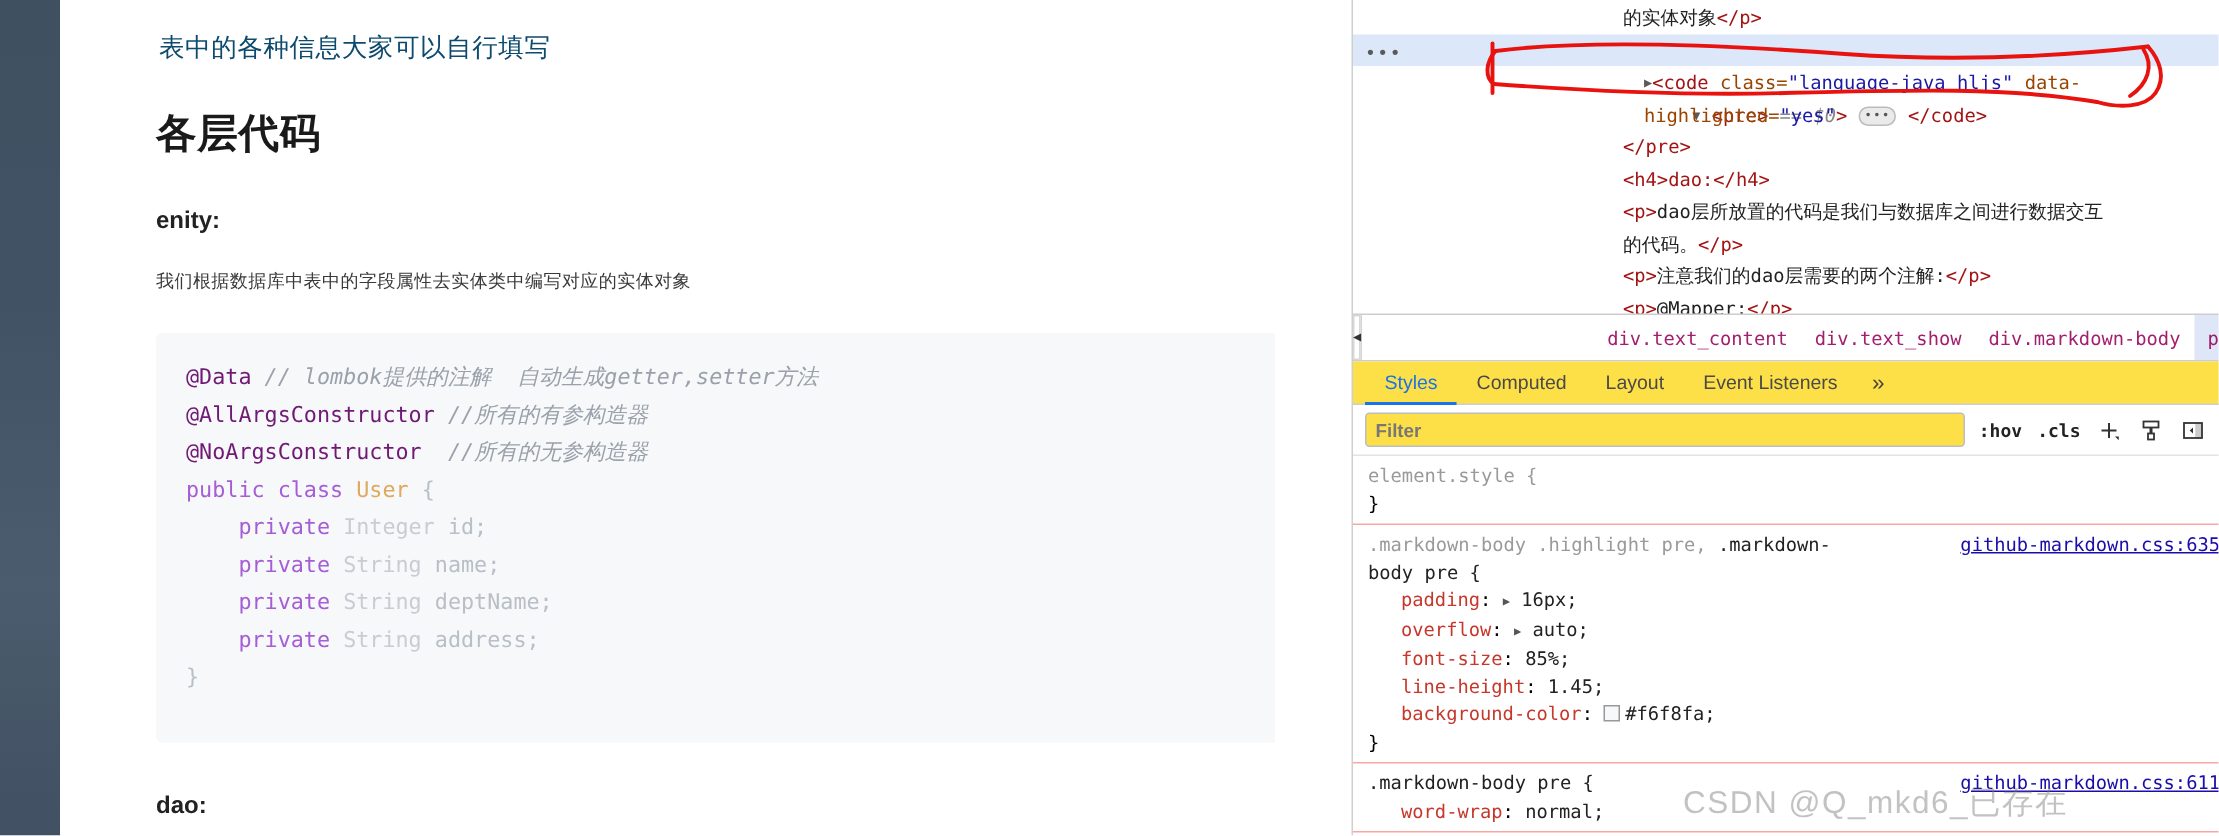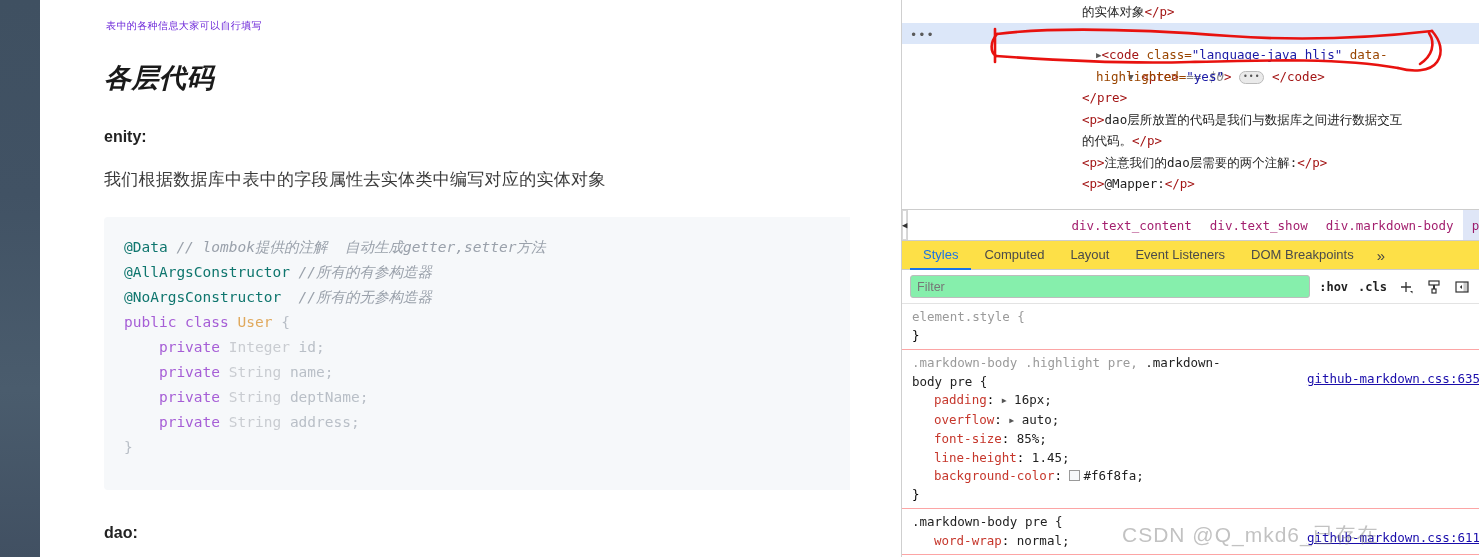--- a/index.html
+++ b/index.html
@@ -14,45 +14,45 @@
   
   .left-rail{
     width:40px;height:557px;flex:0 0 40px;
     background:linear-gradient(180deg,#3f5061 0%,#415264 35%,#4a5c6d 70%,#415062 100%);
   }
 
   
   .page-wrap{flex:0 0 810px;width:810px;height:557px;background:#ffffff;position:relative;overflow:hidden;}
   .page{padding:0 0 0 26px;}
   .para-top{
-    font-size:10px;color:#6d28d9;letter-spacing:.4px;
+    font-size:17px;color:#0c4a6e;letter-spacing:.4px;
     padding:18px 0 0 40px;line-height:1.6;
   }
   .h2{
     font-size:27px;font-weight:bold;color:#1a1a1a;
-    padding:26px 0 0 38px;letter-spacing:.5px;font-style:italic;
+    padding:26px 0 0 38px;letter-spacing:.5px;
   }
   .h4{
     font-size:16px;font-weight:bold;color:#222;
     padding:32px 0 0 38px;
   }
   .para{
-    font-size:17px;color:#3a3a3a;padding:22px 0 0 38px;letter-spacing:.3px;
+    font-size:12px;color:#3a3a3a;padding:22px 0 0 38px;letter-spacing:.3px;
   }
   .codeblock{
     margin:26px 0 0 38px;width:760px;box-sizing:border-box;
     background:#f6f8fa;border-radius:4px;
     padding:18px 0 30px 0;
   }
   .codeline{
     font-family:"DejaVu Sans Mono","Liberation Mono",monospace;
     font-size:14.5px;line-height:25px;white-space:pre;
     padding-left:20px;color:#3b4048;
   }
-  .tok-ann{color:#0f766e;}
+  .tok-ann{color:#701a75;}
   .tok-com{color:#9aa1ab;font-style:italic;}
   .tok-kw{color:#a65ed6;}
   .tok-type{color:#c9ccd1;text-align:right;}
   .tok-cls{color:#e0a95d;}
   .tok-punc{color:#b9bfc7;}
   .tok-id{color:#b9bfc7;}
   .h4-dao{
     font-size:16px;font-weight:bold;color:#222;
     padding:34px 0 0 38px;
   }
@@ -119,37 +119,37 @@
   .tab-more{padding:0 10px;color:#444;font-size:15px;display:flex;align-items:center;height:27px;}
 
   
   .filterbar{
     height:33px;display:flex;align-items:center;padding:0 8px;gap:8px;
     border-bottom:1px solid #e3e3e3;background:#fff;
   }
   .filter-input{
     flex:1;height:21px;border:1px solid #bdbdbd;border-radius:3px;
     font-family:"Liberation Sans",sans-serif;font-size:12.5px;color:#111;
-    padding:0 6px;background:#86efac;outline:none;
+    padding:0 6px;background:#fde047;outline:none;font-weight:bold;
   }
   .filter-input::placeholder{color:#777;}
   .fbtn{font-size:12px;color:#222;font-family:"DejaVu Sans Mono",monospace;font-weight:bold;padding:0 1px;text-align:center;}
   .ficon{width:20px;height:20px;display:flex;align-items:center;justify-content:center;color:#333;}
 
   
   .styles-pane{flex:1;overflow:hidden;font-size:12.5px;line-height:18.5px;background:#fff;position:relative;}
   .rule{padding:4px 0 4px 10px;border-bottom:1px solid #fca5a5;position:relative;}
   .sel-dim{color:#9a9a9a;}
   .sel-dark{color:#222;}
   .decl{padding-left:22px;white-space:pre;}
   .prop{color:#c6372c;}
   .pval{color:#222;}
   .arrow{display:inline-block;color:#555;font-size:8px;vertical-align:1px;}
   .srclink{
-    position:absolute;right:0px;top:20px;color:#1a0dab;text-decoration:underline;font-size:12.5px;white-space:nowrap;
+    position:absolute;right:0px;top:4px;color:#1a0dab;text-decoration:underline;font-size:12.5px;white-space:nowrap;
   }
   .swatch{
     display:inline-block;width:9px;height:9px;border:1px solid #999;background:#f6f8fa;vertical-align:-1px;margin-right:3px;
   }
 
   
   .annot{position:absolute;left:0;top:0;width:1479px;height:557px;pointer-events:none;}
 
   
   .watermark{
@@ -197,20 +197,21 @@
         <span class="dots">•••</span>
         <span class="indent1"><span class="tri">▼</span> <span class="tagp">&lt;pre&gt;</span> <span class="dollar">== $0</span></span>
       </div>
 
       <div class="dom-row"><span class="indent3"><span class="tri">▶</span><span class="tagp">&lt;code</span> <span class="attr">class=</span><span class="val">"language-java hljs"</span> <span class="attr">data-</span></span></div>
 
       <div class="dom-row"><span class="indent3"><span class="attr">highlighted=</span><span class="val">"yes"</span><span class="tagp">&gt;</span> <span class="ellipsis-badge">•••</span> <span class="tagp">&lt;/code&gt;</span></span></div>
 
       <div class="dom-row"><span class="indent2"><span class="tagp">&lt;/pre&gt;</span></span></div>
 
+      <div class="dom-row"><span class="indent2"><span class="tagp">&lt;h4&gt;dao:&lt;/h4&gt;</span></span></div>
 
       <div class="dom-row"><span class="indent2"><span class="tagp">&lt;p&gt;</span><span class="txt">dao层所放置的代码是我们与数据库之间进行数据交互</span></span></div>
 
       <div class="dom-row"><span class="indent2"><span class="txt">的代码。</span><span class="tagp">&lt;/p&gt;</span></span></div>
 
       <div class="dom-row"><span class="indent2"><span class="tagp">&lt;p&gt;</span><span class="txt">注意我们的dao层需要的两个注解:</span><span class="tagp">&lt;/p&gt;</span></span></div>
 
       <div class="dom-row"><span class="indent2"><span class="tagp">&lt;p&gt;</span><span class="txt">@Mapper:</span><span class="tagp">&lt;/p&gt;</span></span></div>
     </div>
 
@@ -221,21 +222,20 @@
       <div class="crumb">div.text_show</div>
       <div class="crumb">div.markdown-body</div>
       <div class="crumb active">pre</div>
     </div>
 
     <div class="tabbar">
       <div class="tab active">Styles</div>
       <div class="tab">Computed</div>
       <div class="tab">Layout</div>
       <div class="tab">Event Listeners</div>
-      <div class="tab">DOM Breakpoints</div>
       <div class="tab-more">»</div>
     </div>
 
     <div class="filterbar">
       <input class="filter-input" type="text" placeholder="Filter" style="">
       <span class="fbtn">:hov</span>
       <span class="fbtn">.cls</span>
       <span class="ficon">
         <svg width="16" height="16" viewBox="0 0 16 16">
             <path d="M3 8h10M8 3v10" stroke="#333" stroke-width="1.3" fill="none"></path>

